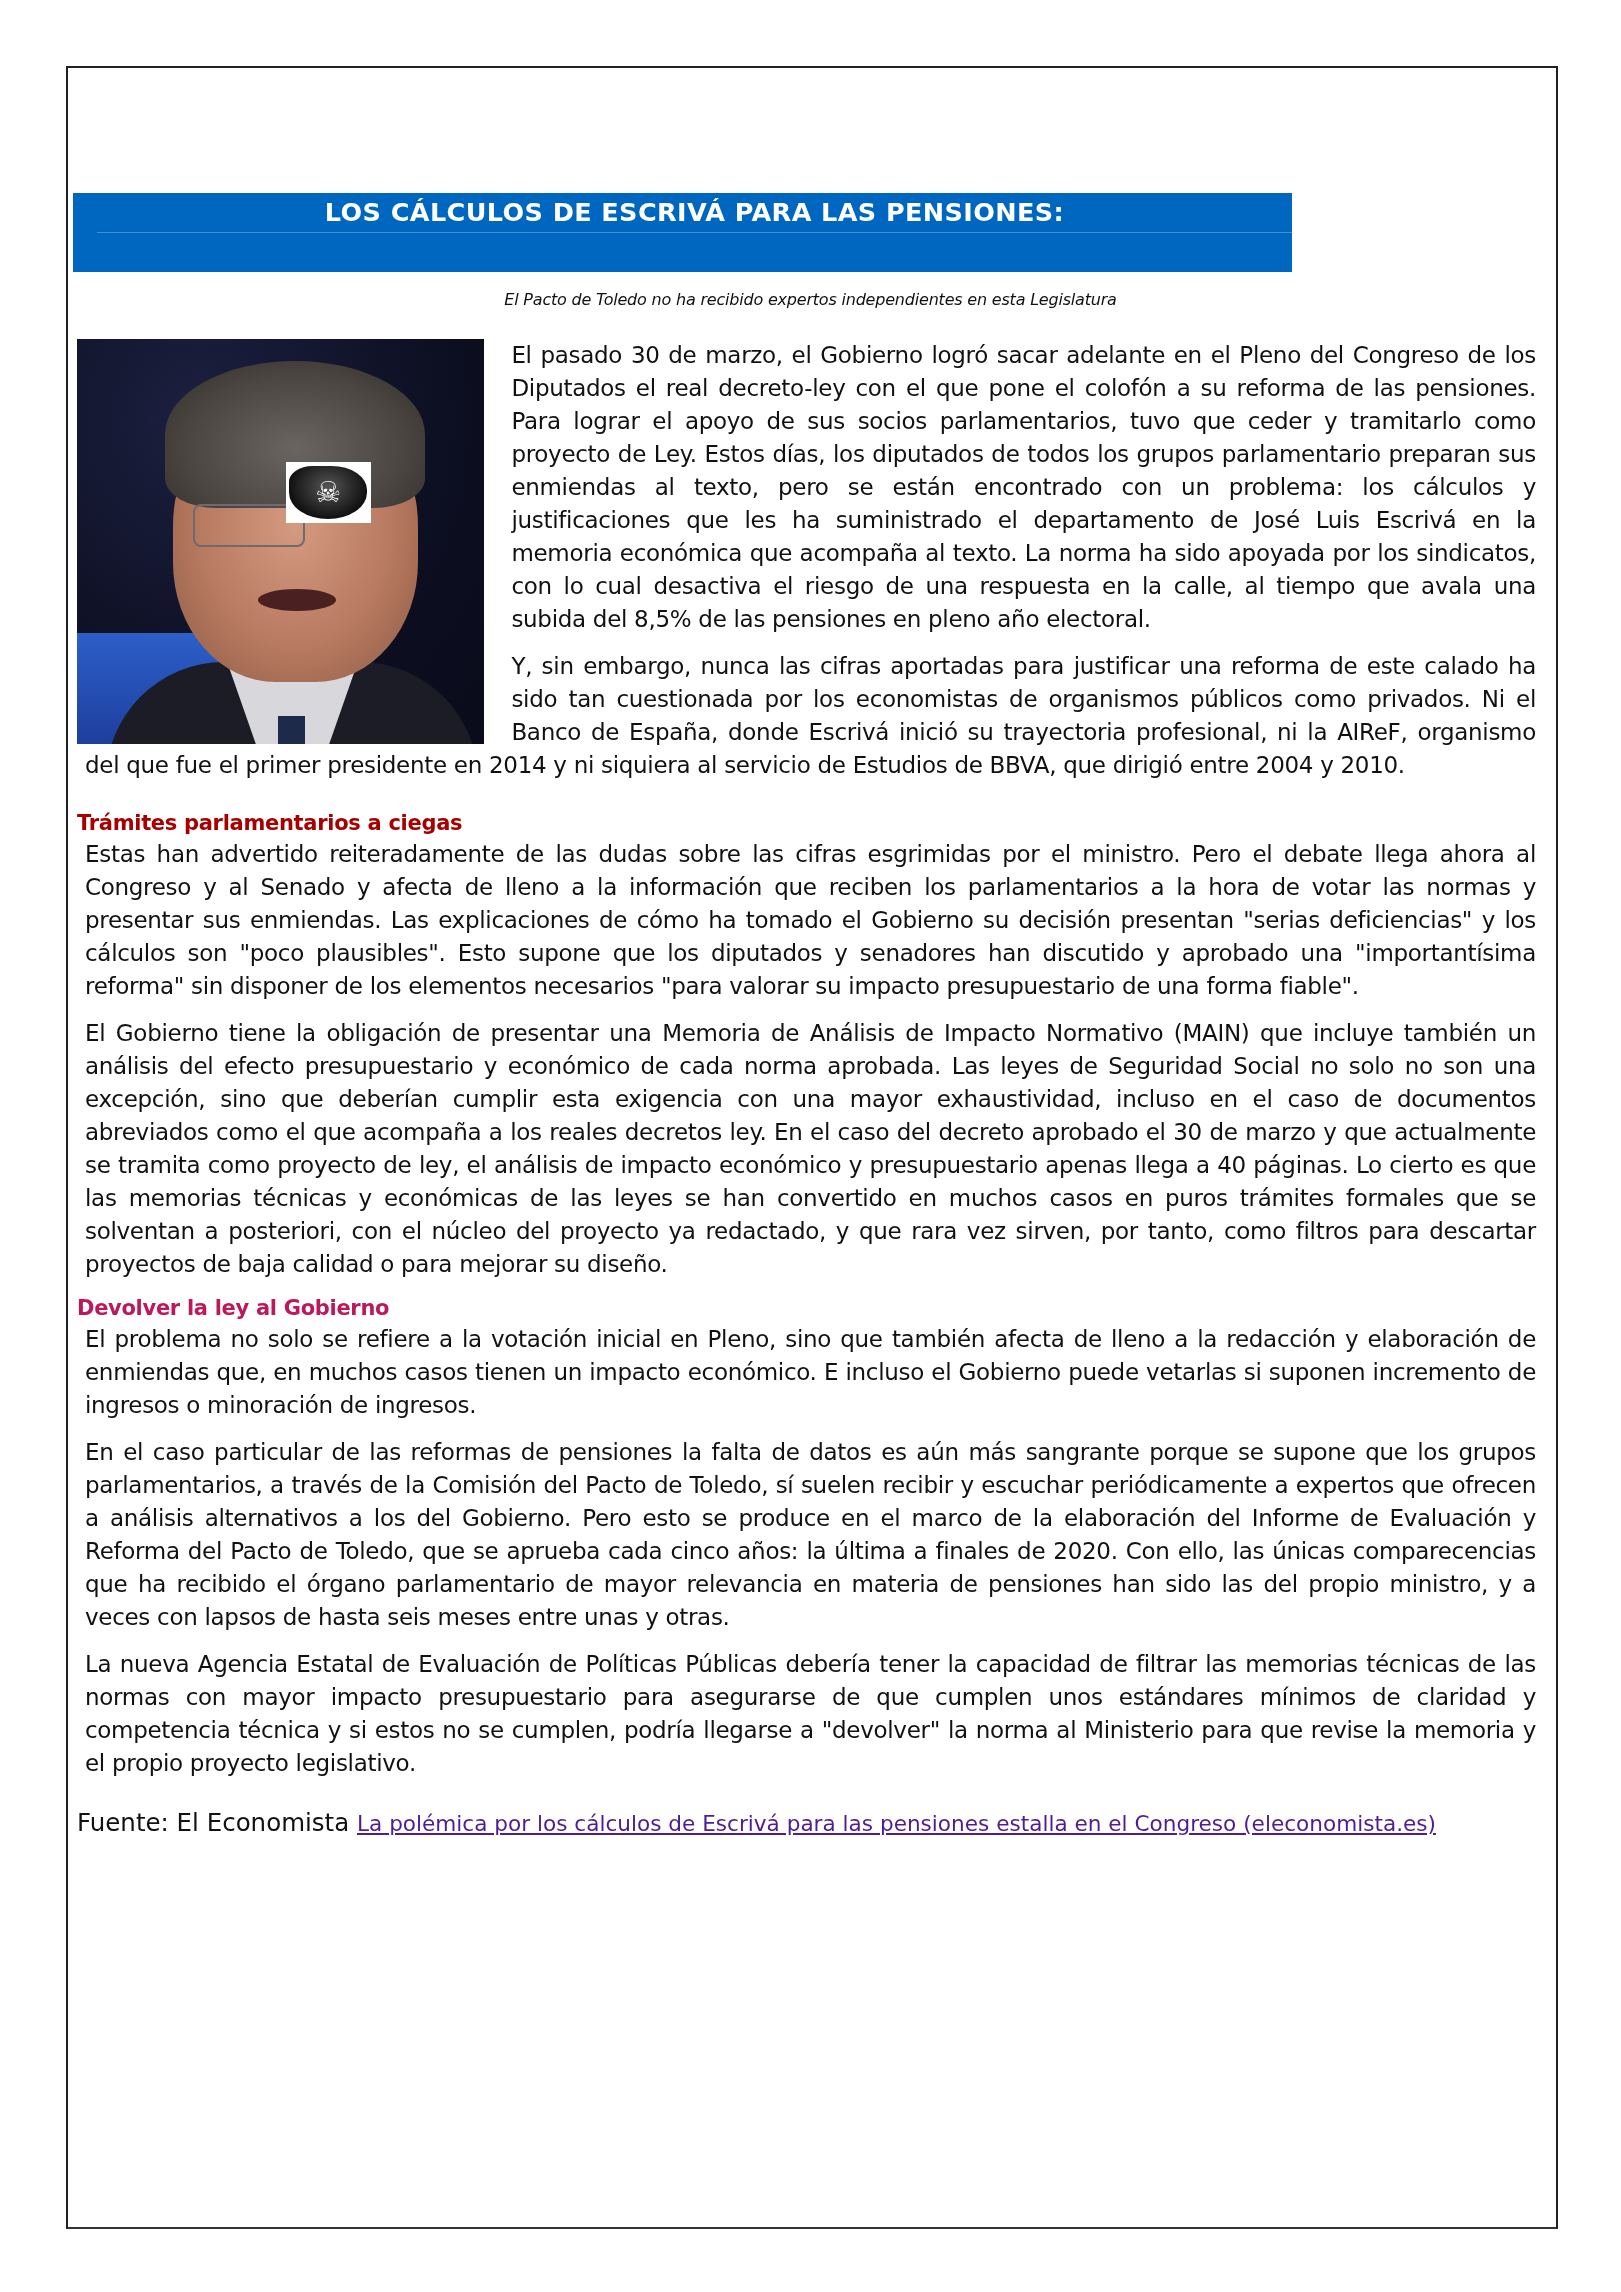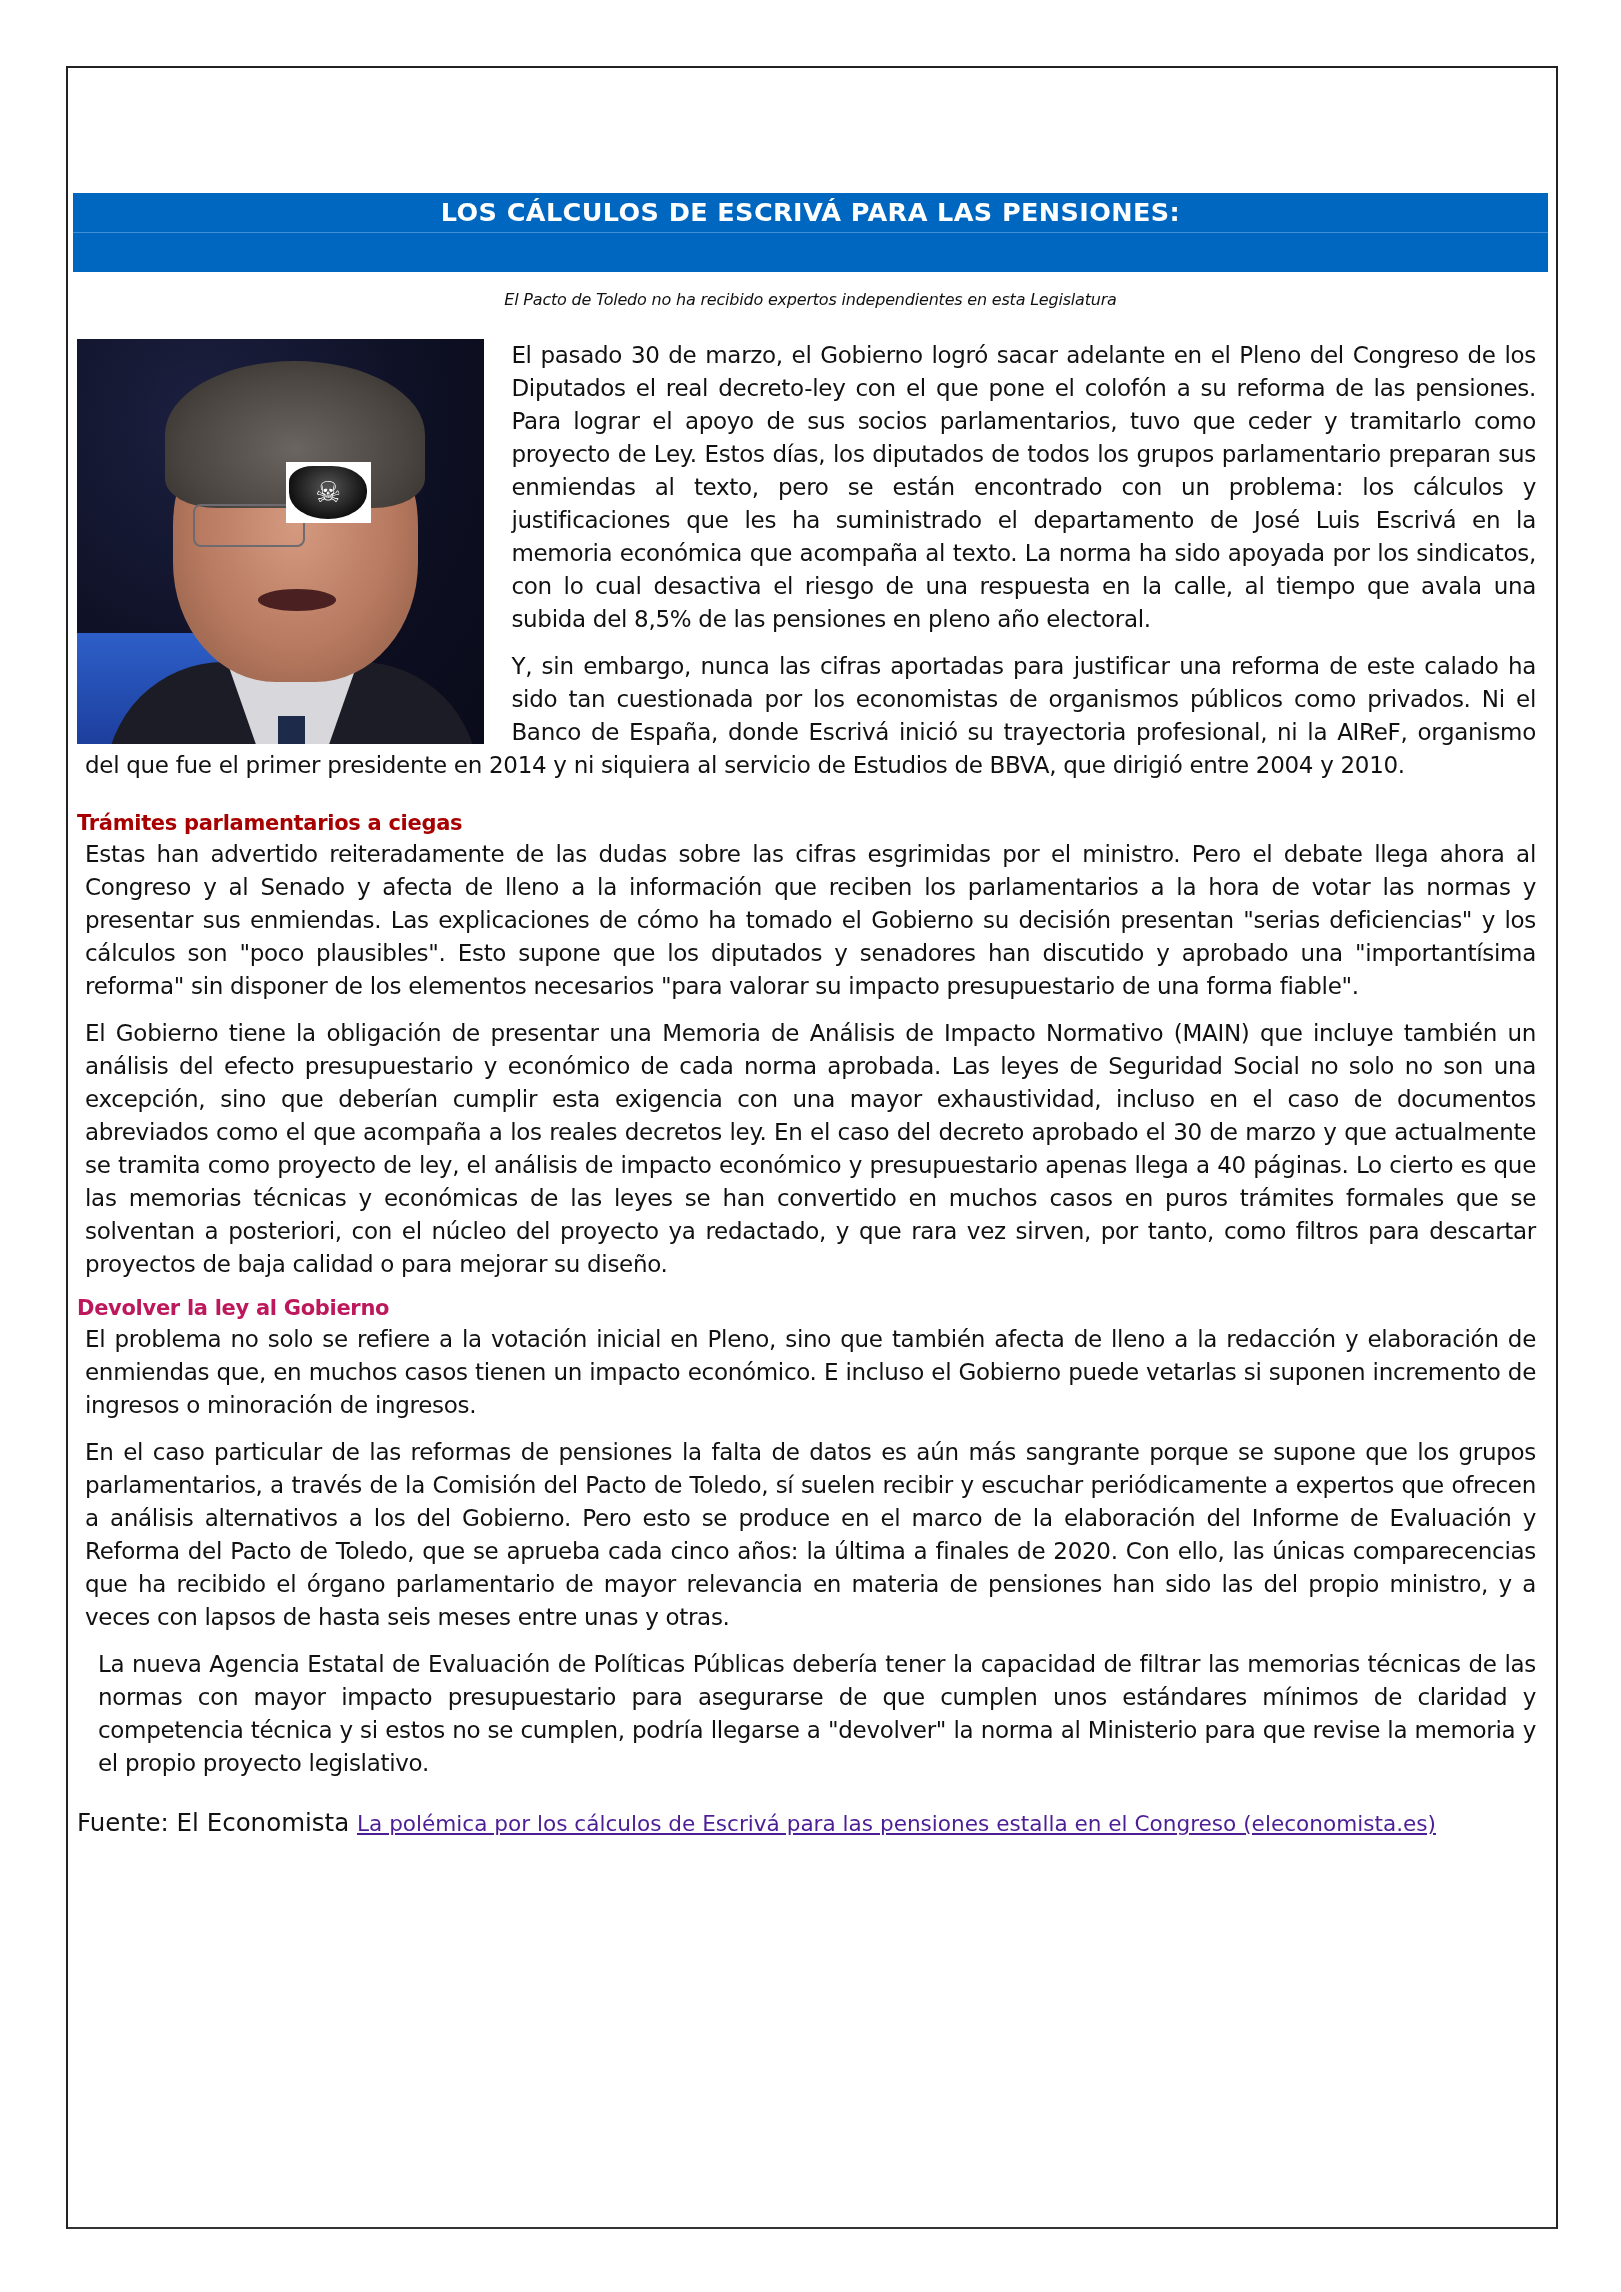--- a/index.html
+++ b/index.html
@@ -1,21 +1,21 @@
 <!DOCTYPE html>
 <html><head>
 <meta charset="utf-8">
 <style>
   html, body { margin: 0; padding: 0; background: #ffffff; }
   body { width: 1621px; height: 2293px; position: relative; overflow: hidden;
          font-family: "DejaVu Sans", "Liberation Sans", sans-serif; color: #111; }
   .frame { position: absolute; left: 66px; top: 66px; width: 1488px; height: 2159px;
            border: 2px solid #222; border-bottom-width: 2.9px; border-bottom-color: #333; box-sizing: content-box; }
-  .titlebar { position: absolute; left: 73px; top: 193px; width: 1475px; height: 79px;
-              background: #0067c0; color: #fff; }
+  .titlebar { position: absolute; left: 73px; top: 193px; width: 1195px; height: 79px;
+              background: #0067c0; color: #fff; padding-left: 24px; }
   .titlebar .line { height: 39px; line-height: 39px; text-align: center; font-weight: bold;
                     font-size: 25.5px; letter-spacing: 0.4px; }
   .titlebar .line.first { border-bottom: 1px solid #3f8ed6; }
   .subtitle { position: absolute; left: 73px; width: 1475px; top: 284px; text-align: center;
               font-style: italic; font-size: 16px; line-height: 31px; letter-spacing: -0.2px; }
   .content { position: absolute; left: 77px; top: 339px; width: 1459px;
              font-size: 23px; line-height: 33px; text-align: justify; letter-spacing: -0.3px; }
   .photo { float: left; width: 407px; height: 405px; margin: 0 27.4px 3.9px 0; position: relative;
            overflow: hidden; background: radial-gradient(ellipse at 30% 20%, #1c2040 0%, #0d0f22 60%, #0a0b1a 100%); }
   .photo .bluepanel { position: absolute; left: 0; top: 294px; width: 157px; height: 111px;
@@ -34,21 +34,21 @@
                  border-radius: 50% 50% 20% 20%; }
   .photo .glasses { position: absolute; left: 116px; top: 165px; width: 108px; height: 39px;
                     border: 2px solid #6d6b70; border-radius: 7.8px; }
   .photo .mouth { position: absolute; left: 181px; top: 250px; width: 78px; height: 21.6px;
                   background: #4a2020; border-radius: 50%; }
   .photo .patch { position: absolute; left: 209px; top: 123px; width: 85px; height: 61px; background: #fff; }
   .photo .patch .eye { position: absolute; left: 2.9px; top: 3.9px; width: 78px; height: 53px;
                        background: radial-gradient(ellipse at 50% 40%, #555 0%, #111 70%);
                        border-radius: 30% 45% 50% 50%; color: #fff; font-size: 29px; line-height: 53px; text-align: center; }
   .content p { margin: 0 0 13.7px 0; padding-left: 8px; }
-  .content p.tight { margin-bottom: 0; margin-left: 13px; }
+  .content p.tight { margin-bottom: 0; }
   .clear { clear: both; }
   h2.section { margin: 13.7px 0 0 0; font-size: 21px; line-height: 29px; color: #a80000; font-weight: bold; letter-spacing: -0.3px; }
   .source { margin-top: 27.4px; font-size: 24.5px; line-height: 32px; text-align: justify; letter-spacing: 0; }
   .source a { color: #1c1ca8; text-decoration: underline; font-size: 21.6px; }
 </style>
 </head>
 <body>
 
 <div class="frame"></div>
 

